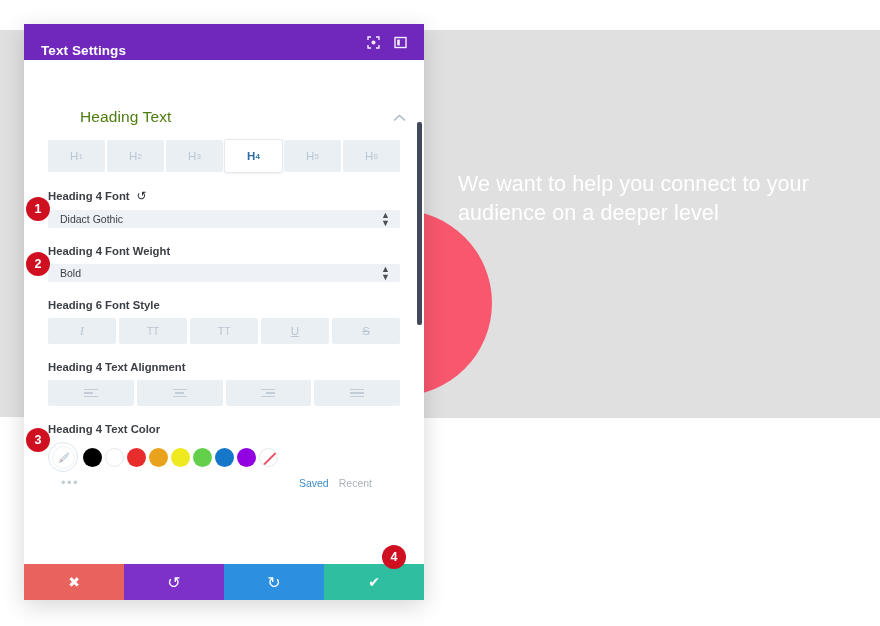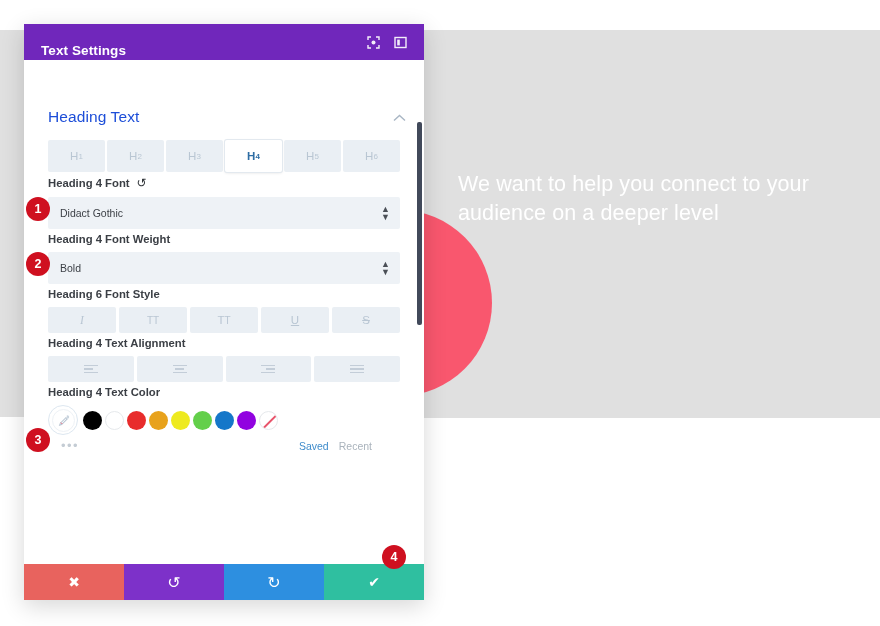--- a/index.html
+++ b/index.html
@@ -82,24 +82,24 @@
   .m-body {
     position: absolute;
     top: 64px; left: 0; right: 0; bottom: 36px;
     background: #fff;
     overflow: hidden;
   }
   .sec-head {
     display: flex; align-items: center;
     padding: 20px 18px 0 24px;
   }
-  .sec-title { color: #1d4ed8; font-size: 15.5px; flex: 1; letter-spacing: .1px;}
+  .sec-title { color: #4d7c0f; font-size: 15.5px; flex: 1; letter-spacing: .1px; margin-left: 32px;}
   .chev { color: #a9b6c4; font-size: 13px; }
 
-  .field { padding: 0 24px; margin-top: 4px; }
+  .field { padding: 0 24px; margin-top: 17px; }
   .f-label {
     font-size: 11.3px; color: #3b3f45; font-weight: bold;
     margin-bottom: 7px; display: flex; align-items: center; gap: 7px;
   }
   .reset-ico { color:#2f3337; font-size: 12px; font-weight: normal; }
 
   
   .pill-row { display: flex; gap: 2px; }
   .pill {
     flex: 1; height: 32px;
@@ -109,21 +109,21 @@
     border-radius: 2px;
   }
   .pill sub { font-size: 8px; vertical-align: baseline; }
   .pill.active {
     background: #ffffff; color: #2e6da4; font-weight: bold;
     box-shadow: 0 0 0 1px #e3e9ef, 0 1px 3px rgba(0,0,0,.12);
   }
 
   
   .select {
-    height: 32px; background: #eef2f6;
+    height: 18px; background: #eef2f6;
     display: flex; align-items: center;
     padding: 0 10px 0 12px;
     border-radius: 2px;
     font-size: 10.5px; color: #3b3f45;
   }
   .select .val { flex: 1; }
   .sel-arrows { color: #4a4f56; font-size: 9px; line-height: 8px; text-align:center;}
 
   
   .sbtn-row { display: flex; gap: 3px; }

